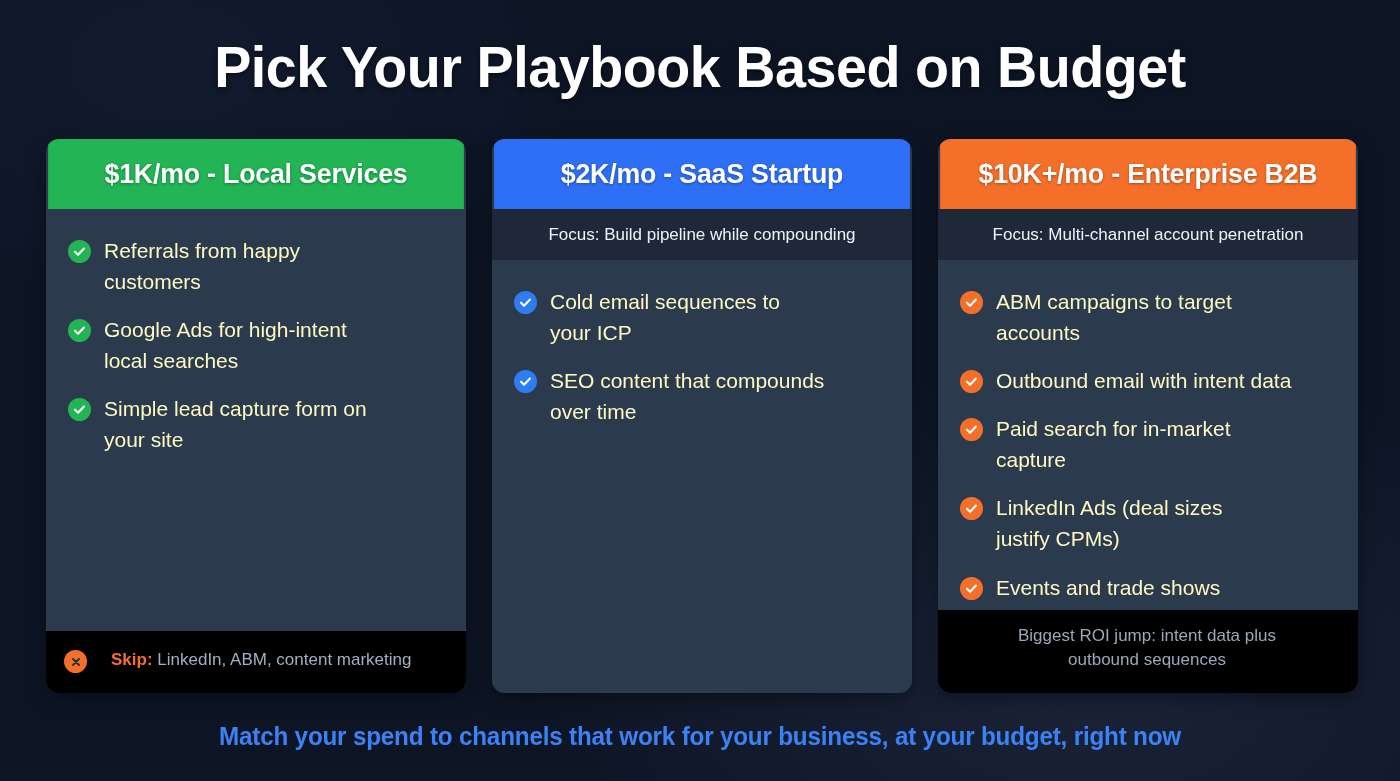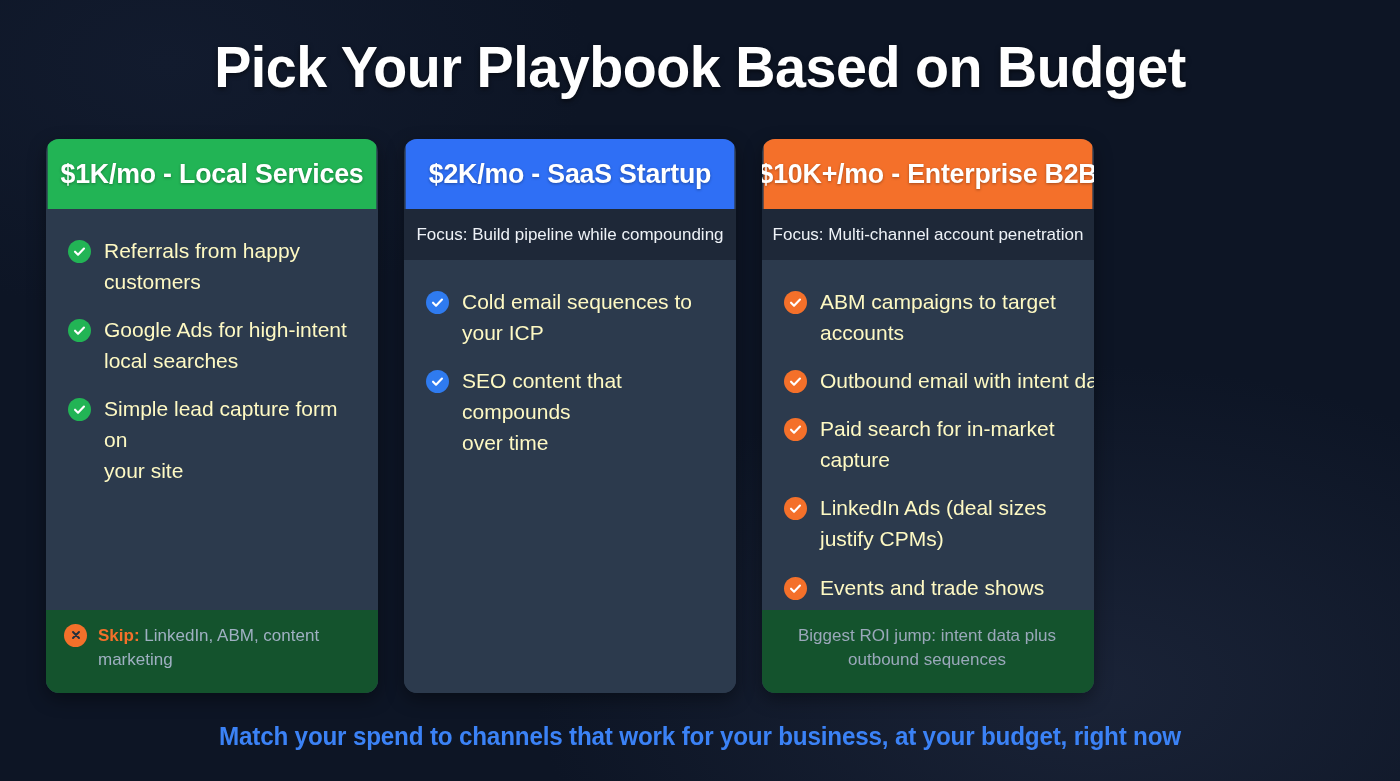--- a/index.html
+++ b/index.html
@@ -31,21 +31,21 @@
     padding-top:38px;
     text-shadow:0 2px 5px rgba(0,0,0,0.55);
     transform:scaleX(0.96);
   }
 
   
   .cards-row {
     position:absolute;
     left:46px;
     top:139px;
-    width:1048px;
+    width:1312px;
     height:554px;
     display:flex;
     gap:26px;
   }
 
   .card {
     flex:1 1 0;
     min-width:0;
     border-radius:13px;
     overflow:hidden;
@@ -120,27 +120,27 @@
     line-height:1.48;
     white-space:pre-line;
   }
   .card.orange .feature-text { white-space:nowrap; }
   .card.orange .feature-item.wrap .feature-text { white-space:pre-line; }
 
   
   .card-footer {
     position:absolute;
     left:0; right:0; bottom:0;
-    background:#14532d;
+    background:#000000;
     padding:14px 20px 20px 18px;
     min-height:62px;
     display:flex;
-    align-items:flex-start;
-  }
-  .card-footer.left  { justify-content:flex-start; gap:11px; }
+    align-items:flex-end;
+  }
+  .card-footer.left  { justify-content:flex-start; gap:24px; }
   .card-footer.center{ justify-content:center; text-align:center; }
 
   .x-icon {
     flex:0 0 auto;
     width:23px; height:23px;
     border-radius:50%;
     background:#f4702a;
     display:flex; align-items:center; justify-content:center;
   }
   .x-icon svg { width:12px; height:12px; display:block; }

